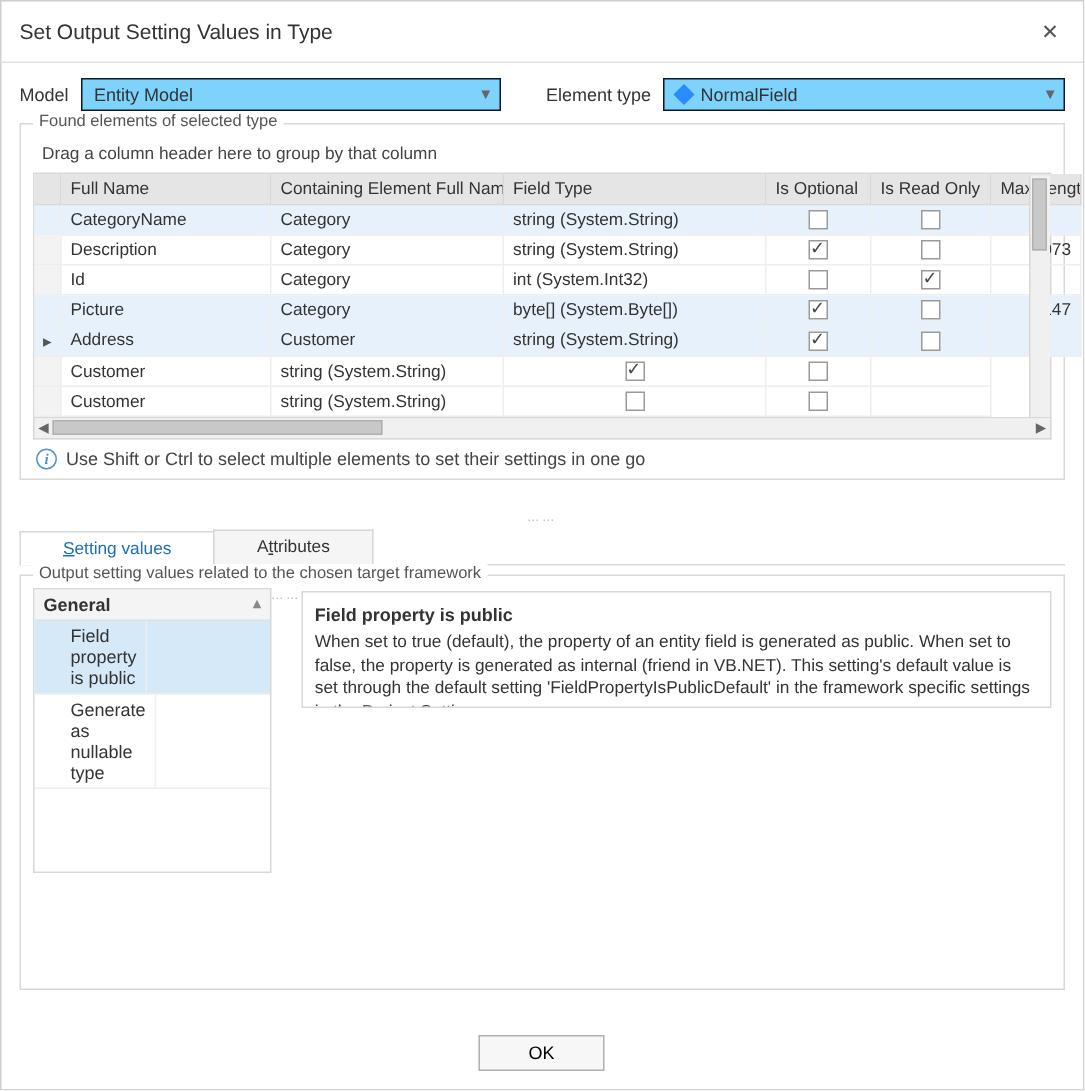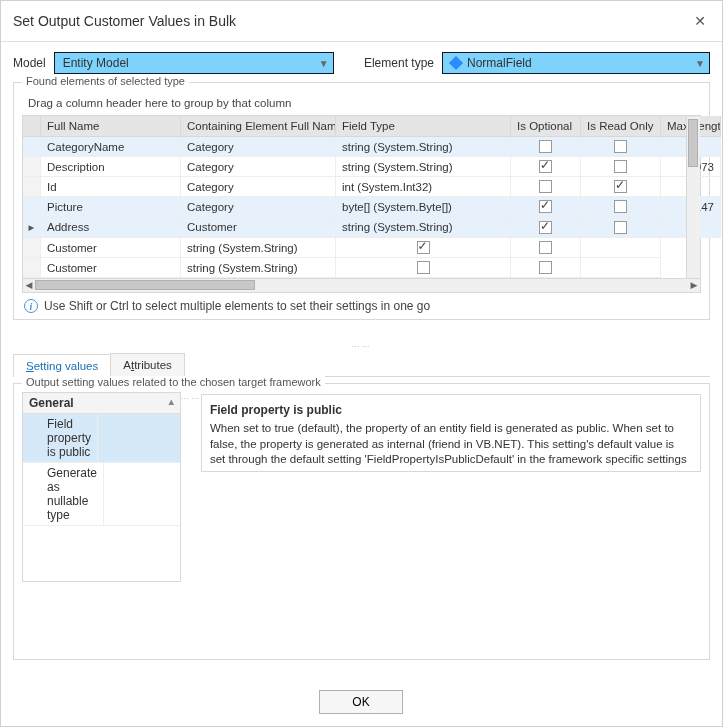--- a/index.html
+++ b/index.html
@@ -182,21 +182,21 @@
     font-size: 8px;
     letter-spacing: 2px;
     margin: 2px 0;
   }
   .tabs {
     display: flex;
     border-bottom: 1px solid #d8d8d8;
     margin-bottom: 6px;
   }
   .tab {
-    padding: 5px 12px;
+    padding: 5px 28px;
     border: 1px solid #d8d8d8;
     border-bottom: none;
     margin-right: -1px;
     background: #f5f5f5;
     cursor: pointer;
     font-size: 11.5px;
   }
   .tab.active {
     background: #fff;
     color: #1a6fb5;
@@ -262,21 +262,21 @@
     position:absolute; left:1px; top:2px; width:10px; height:48px;
     background:#c8c8c8; border:1px solid #b0b0b0;
   }
 </style>
 </head>
 <body>
 
 <div class="dialog">
 
   <div class="titlebar">
-    <div class="title">Set Output Customer Values in Bulk</div>
+    <div class="title">Set Output Setting Values in Type</div>
     <div class="close-btn">✕</div>
   </div>
 
   <div class="body">
 
     <div class="row-top">
       <label>Model</label>
       <div class="combo model">
         <span>Entity Model</span>
         <span class="caret">▼</span>

